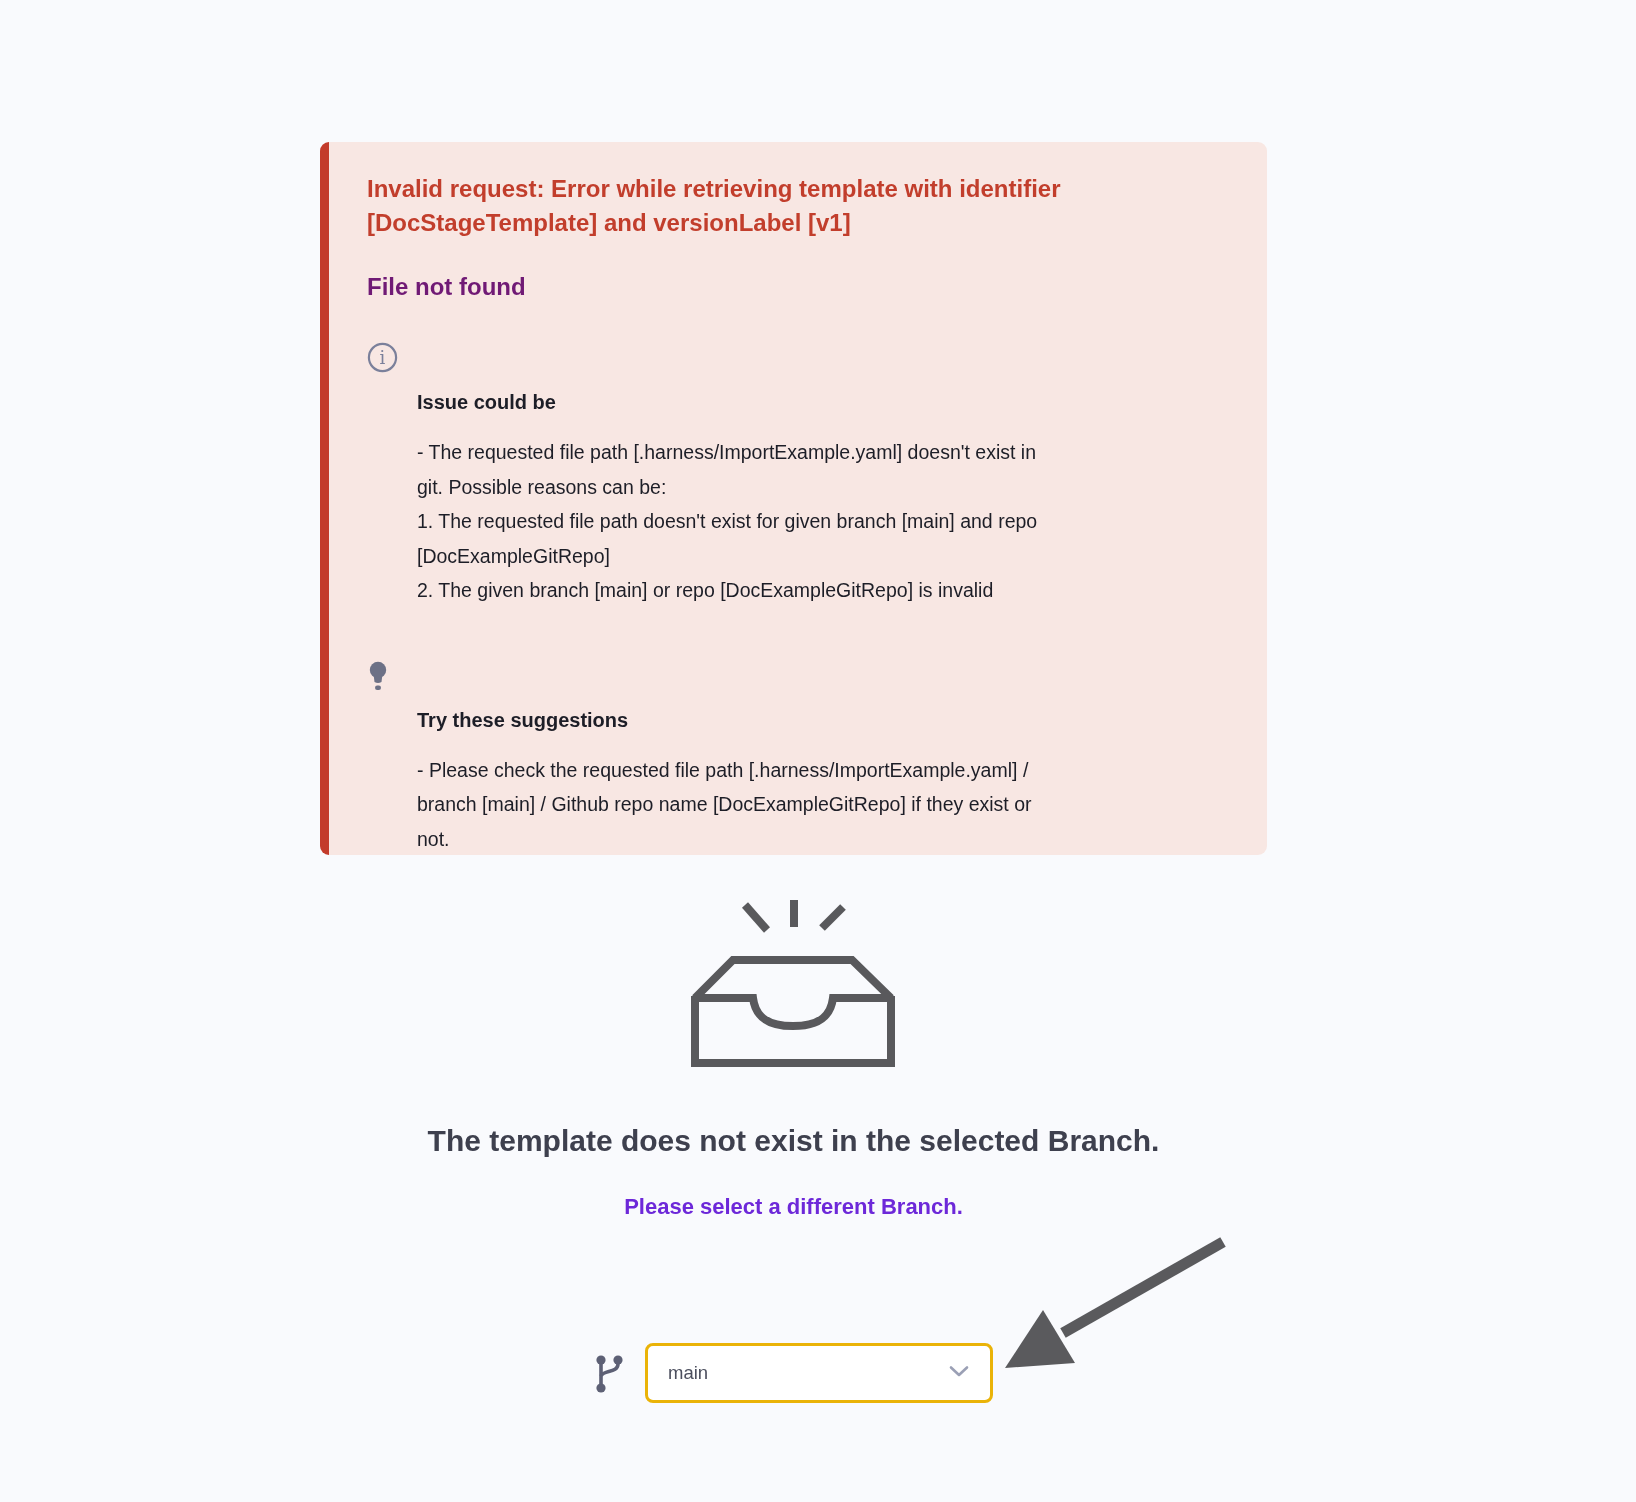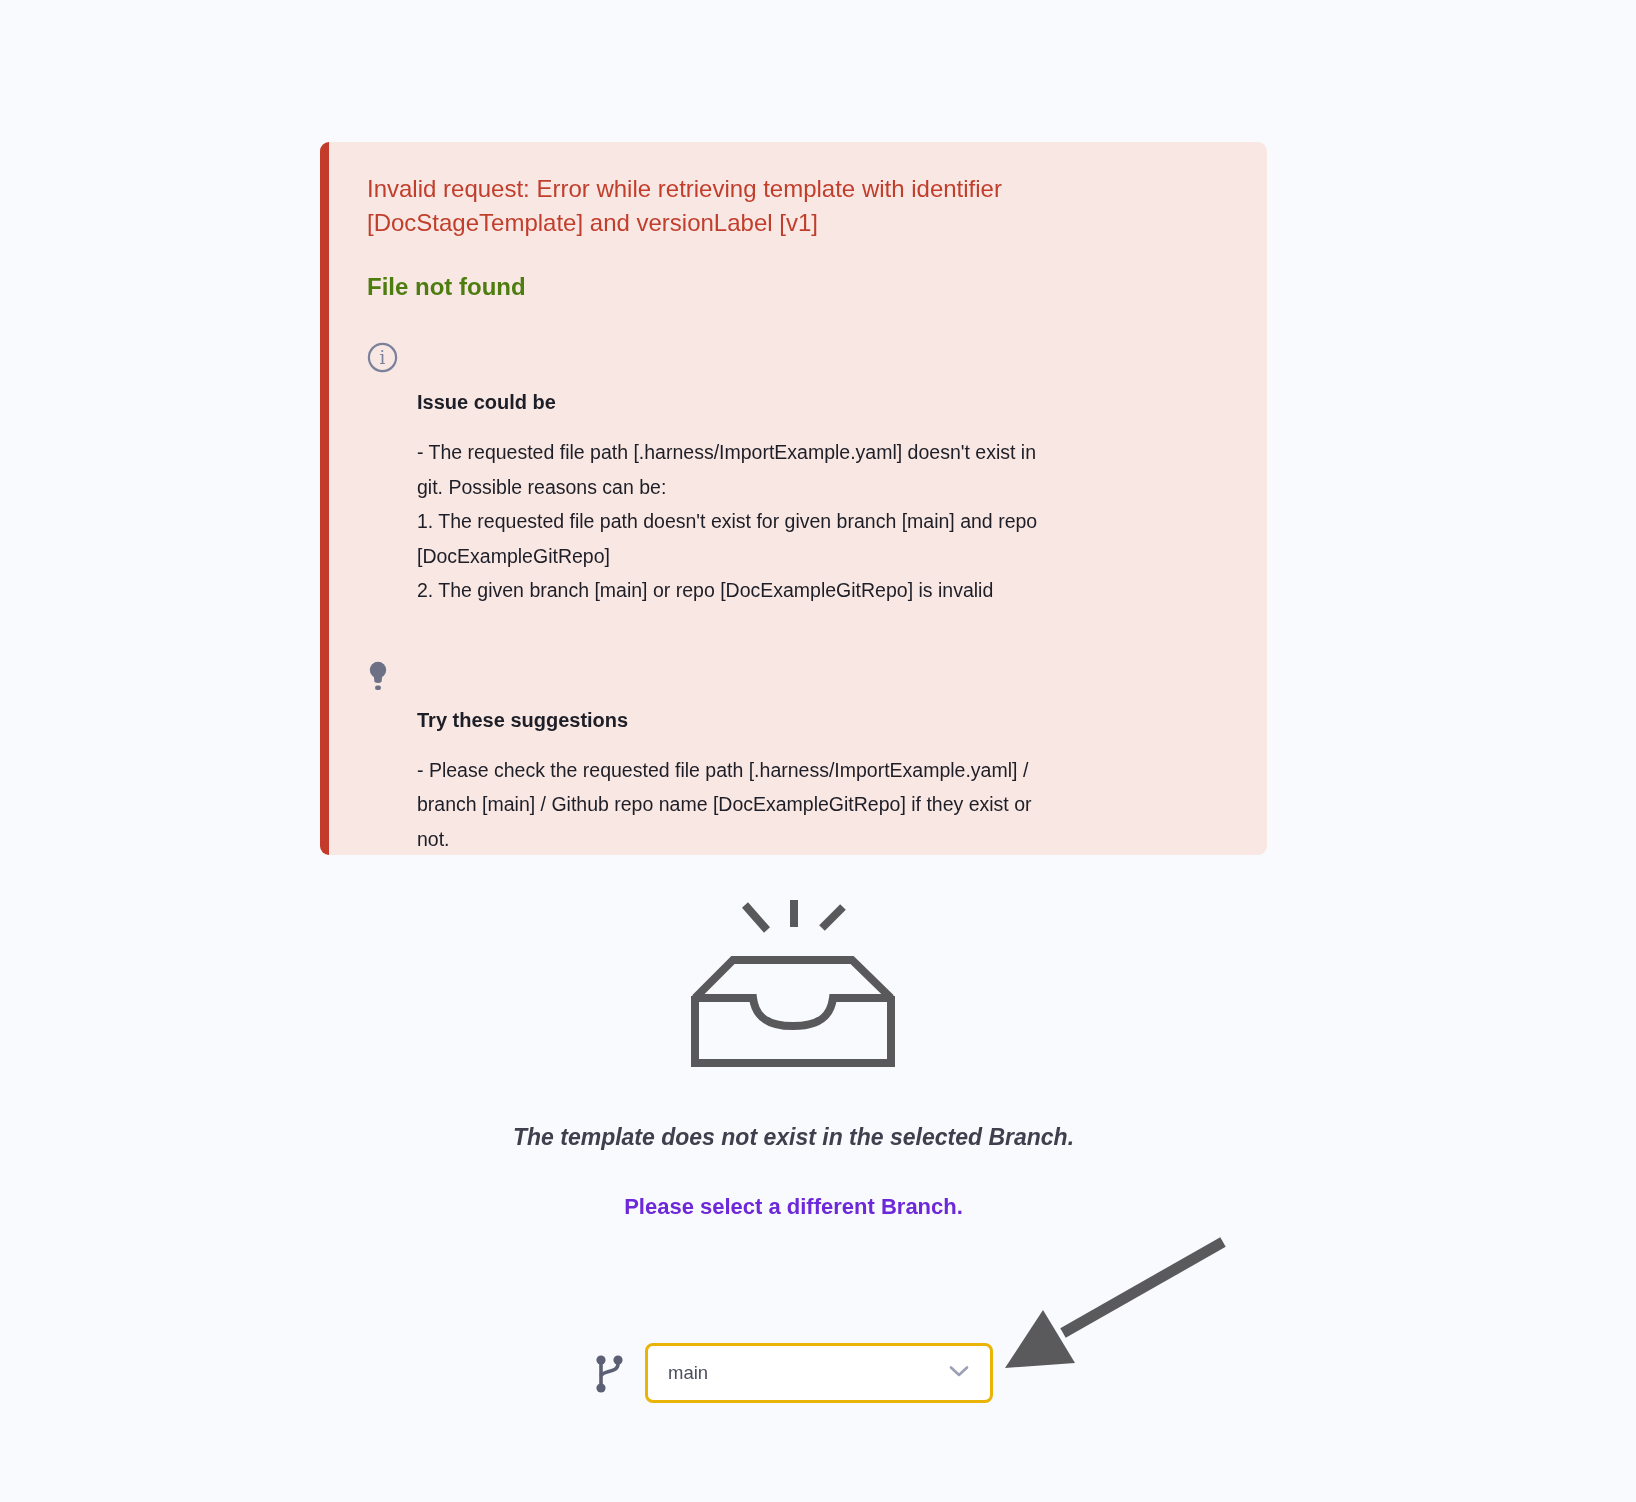--- a/index.html
+++ b/index.html
@@ -23,25 +23,25 @@
     height: 713px;
     background: #f8e7e3;
     border-left: 9px solid #c33b2b;
     border-radius: 9px;
     padding: 30px 46px 30px 38px;
   }
   .error-title {
     color: #c23e2c;
     font-size: 24px;
     line-height: 34px;
-    font-weight: normal;
+    font-weight: bold;
     white-space: pre-line;
   }
   .error-subtitle {
-    color: #4d7c0f;
+    color: #701a75;
     font-size: 24px;
     line-height: 34px;
     font-weight: bold;
     margin-top: 30px;
   }
   .section {
     display: flex;
     gap: 16px;
     margin-top: 36px;
   }
@@ -72,23 +72,22 @@
     left: 688px;
     top: 892px;
   }
   .empty-line-1 {
     position: absolute;
     left: 320px;
     top: 1124px;
     width: 947px;
     text-align: center;
     color: #3e404e;
-    font-size: 23px;
-    font-weight: bold;
-    font-style: italic;
+    font-size: 30px;
+    font-weight: bold;
   }
   .empty-line-2 {
     position: absolute;
     left: 320px;
     top: 1194px;
     width: 947px;
     text-align: center;
     color: #6d28d9;
     font-size: 22px;
     font-weight: bold;

